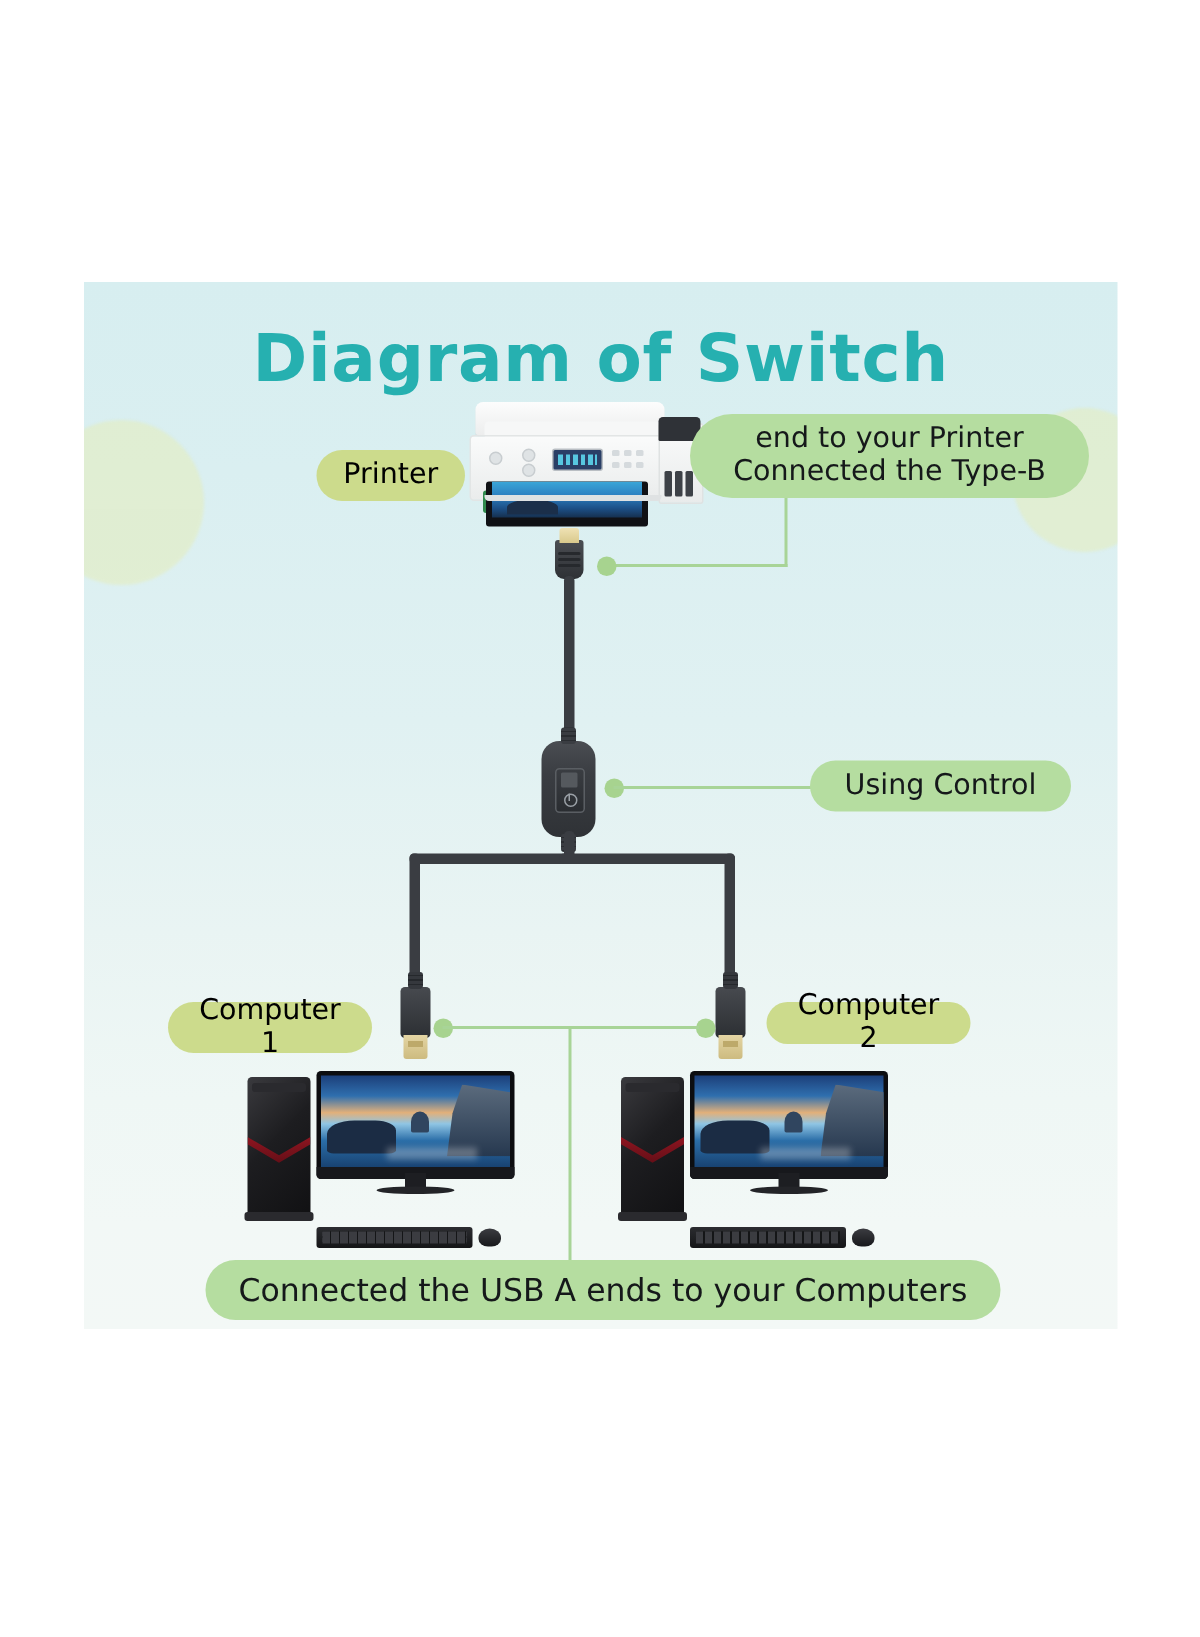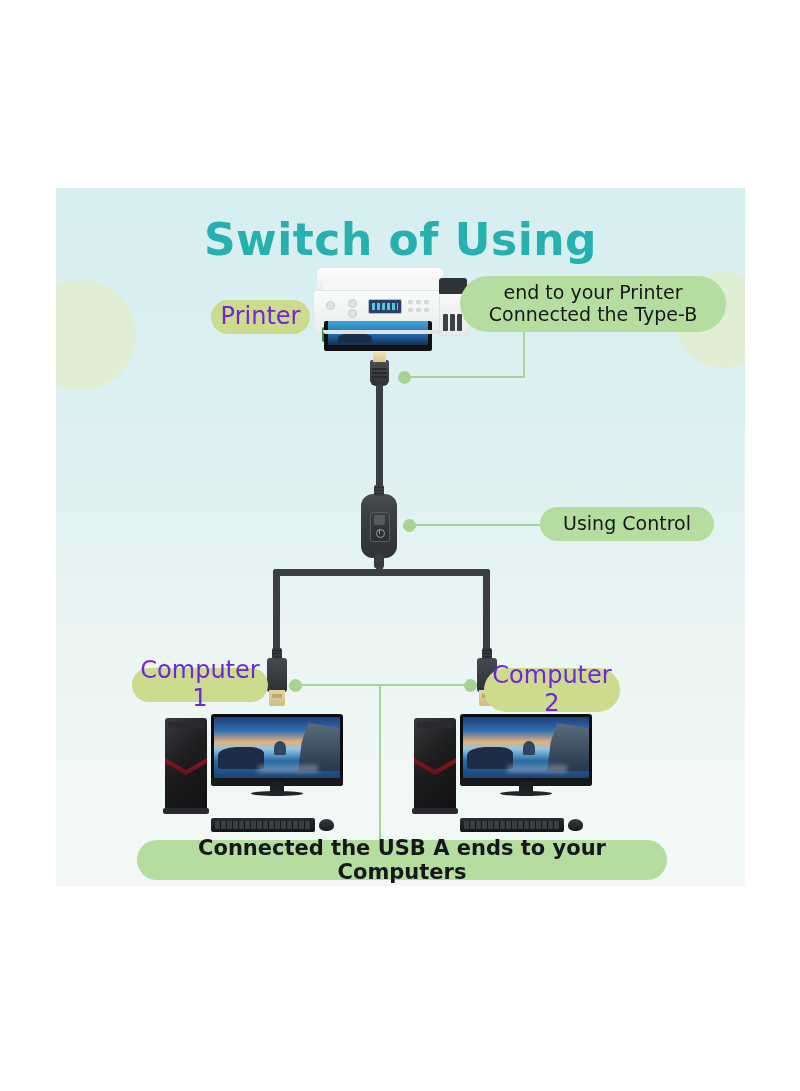--- a/index.html
+++ b/index.html
@@ -68,22 +68,22 @@
     align-items: center;
     justify-content: center;
     box-sizing: border-box;
     border-radius: 999px;
     font-family: "DejaVu Sans", sans-serif;
     line-height: 1.15;
     text-align: center;
   }
   .badge-name {          
     background: #ccdb8c;
-    color: #6d28d9;
-    font-size: 24px;
+    color: #000000;
+    font-size: 19px;
     padding: 0 16px;
   }
   .badge-note {          
     background: #b5dda0;
     color: #15181a;
     font-size: 19px;
     padding: 0 18px;
   }
 
   
@@ -286,21 +286,21 @@
 </head>
 <body>
 
 <div id="stage">
 
   <div id="panel">
 
     <div class="blob" style="left:-30px; top:92px; width:110px; height:110px;"></div>
     <div class="blob" style="right:-26px; top:84px; width:96px; height:96px;"></div>
 
-    <div id="title">Switch of Using</div>
+    <div id="title">Diagram of Switch</div>
 
     <div class="badge badge-name" style="left:155px; top:112px; width:99px; height:34px;">
       <span>Printer</span>
     </div>
 
     <div id="printer">
       <div class="pr-lid"></div>
       <div class="pr-lid2"></div>
       <div class="pr-body">
         <div class="pr-panel">
@@ -372,24 +372,24 @@
 
     <div class="usb-a" style="left:211px; top:470px;">
       <div class="strain"></div>
       <div class="usb-a-metal"></div>
     </div>
     <div class="usb-a" style="left:421px; top:470px;">
       <div class="strain"></div>
       <div class="usb-a-metal"></div>
     </div>
 
-    <div class="badge badge-name" style="left:76px; top:480px; width:136px; height:34px;">
+    <div class="badge badge-name" style="left:56px; top:480px; width:136px; height:34px;">
       <span>Computer 1</span>
     </div>
-    <div class="badge badge-name" style="left:428px; top:480px; width:136px; height:44px;justify-content:center;">
+    <div class="badge badge-name" style="left:455px; top:480px; width:136px; height:28px;justify-content:center;">
       <span>Computer 2</span>
     </div>
 
     <div class="lead-dot" style="left:233px; top:491px;"></div>
     <div class="lead-dot" style="left:408px; top:491px;"></div>
     <div class="lead-line" style="left:239px; top:496px; width:171px; height:2px;"></div>
     <div class="lead-line" style="left:323px; top:496px; width:2px; height:156px;"></div>
 
     <div class="computer" style="left:103px; top:522px;">
       <div class="tower">
@@ -428,18 +428,18 @@
           </div>
         </div>
         <div class="mon-chin"></div>
         <div class="mon-stand"></div>
         <div class="mon-foot"></div>
       </div>
       <div class="keyboard"></div>
       <div class="mouse"></div>
     </div>
 
-    <div class="badge badge-note" style="left:81px; top:652px; width:530px; height:40px; font-size:21px;font-weight:bold;">
+    <div class="badge badge-note" style="left:81px; top:652px; width:530px; height:40px; font-size:21px;">
       <span>Connected the USB A ends to your Computers</span>
     </div>
 
   </div>
 </div>
 
 </body></html>

